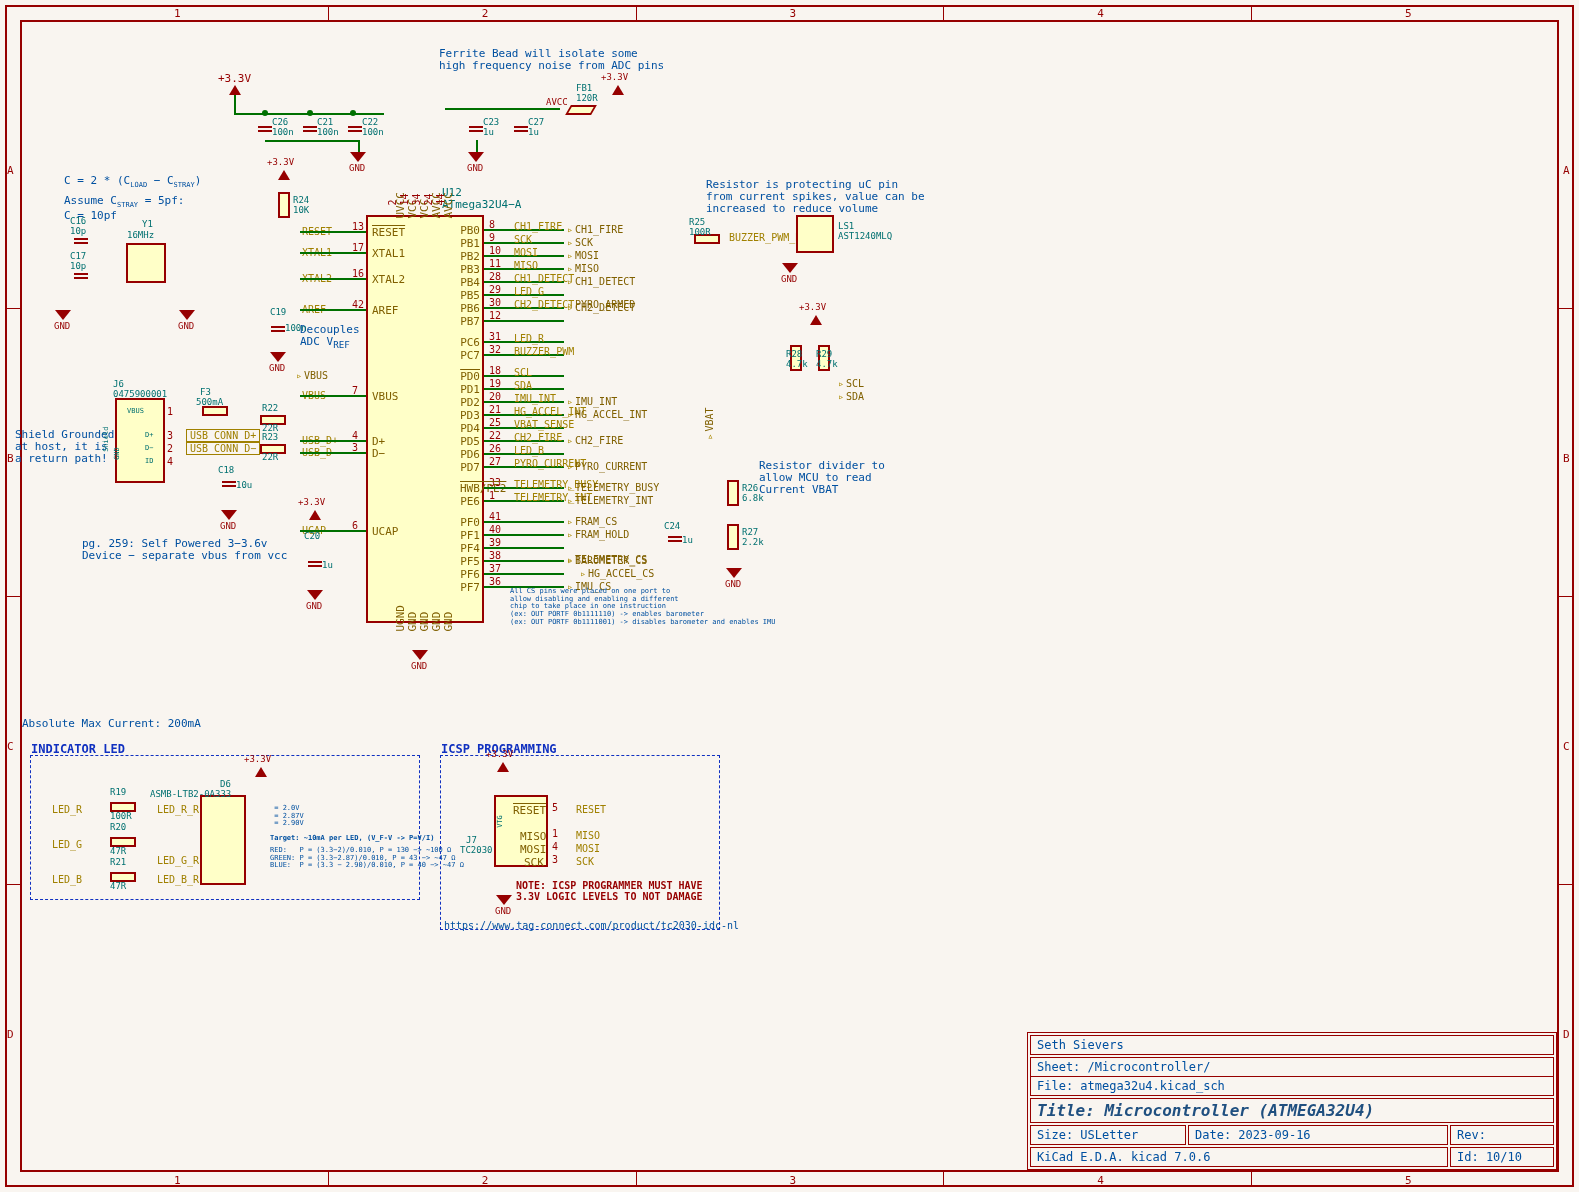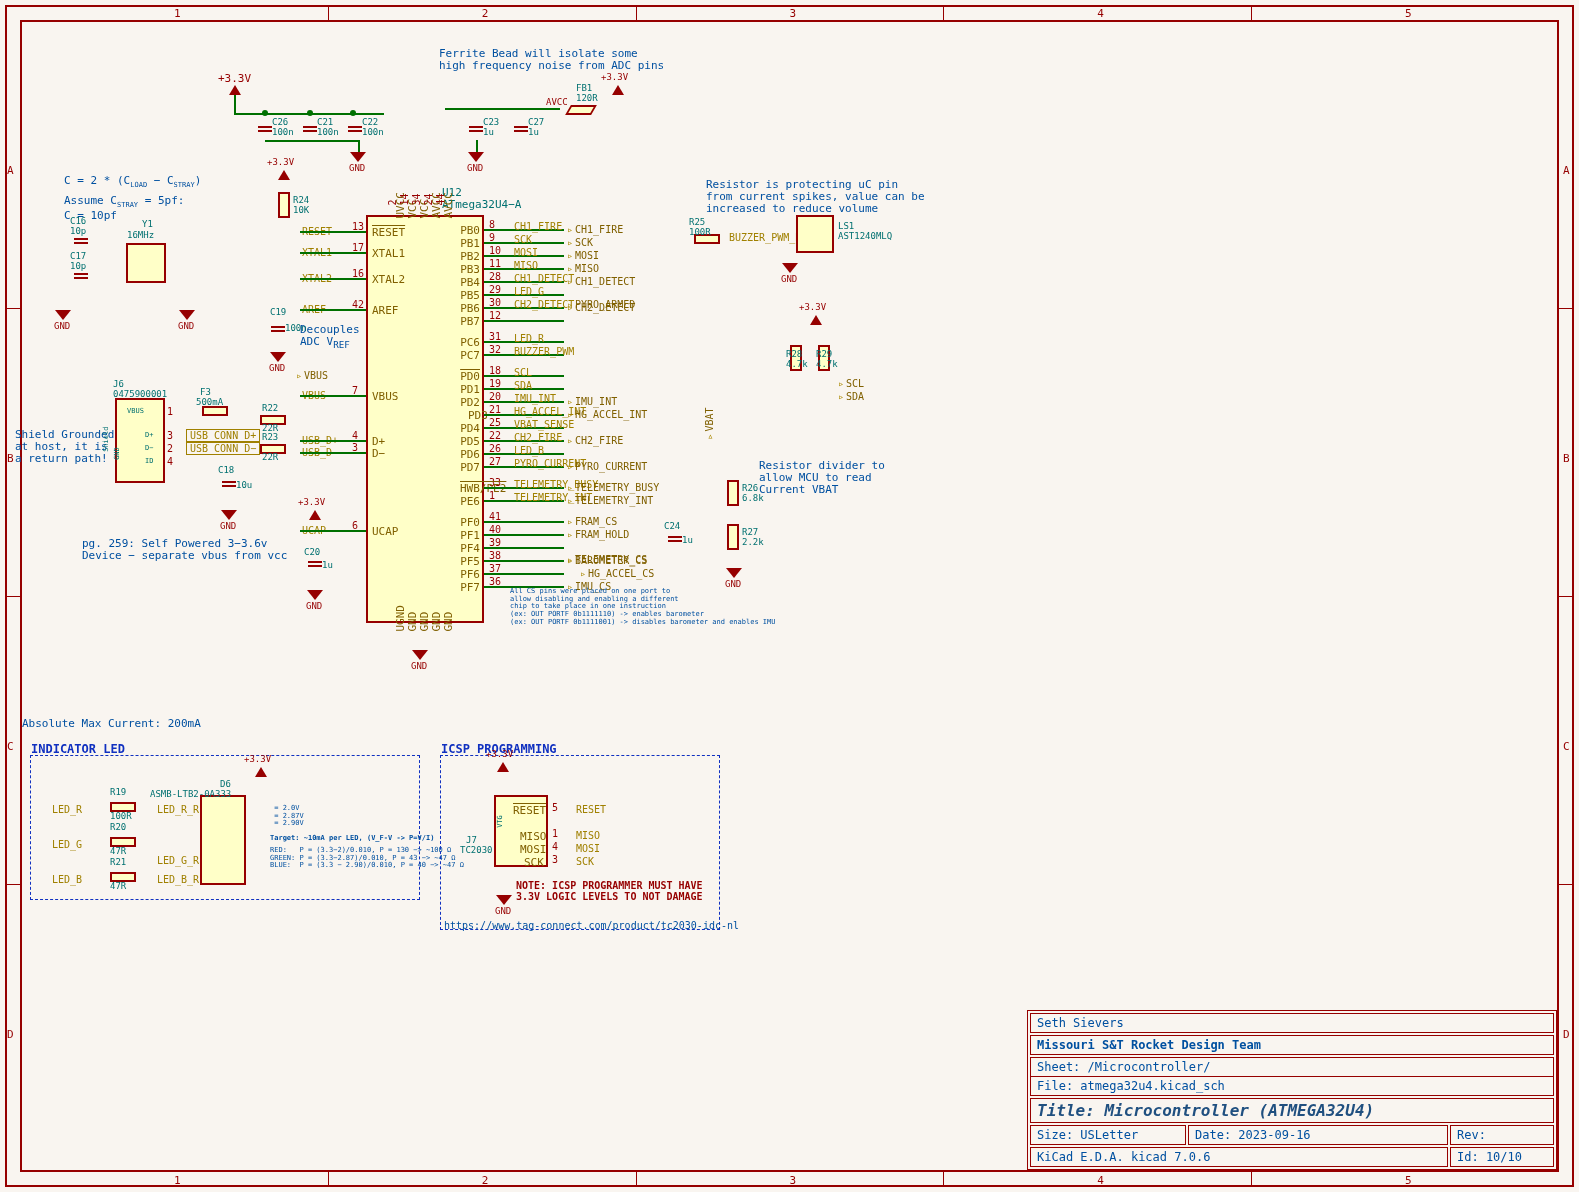--- a/index.html
+++ b/index.html
@@ -306,21 +306,21 @@
     <div class="pinnum" style="left: 489px; top: 378px;">19</div>
     <div class="pinname" style="left: 460px; top: 383px; text-align: right; width: 20px;">PD1</div>
     <div class="wire" style="left: 484px; top: 388px; width: 80px; height: 1.5px;"></div>
     <div class="net-label txt-tiny" style="left: 514px; top: 380px;">SDA</div>
     <div class="pinnum" style="left: 489px; top: 391px;">20</div>
     <div class="pinname" style="left: 460px; top: 396px; text-align: right; width: 20px;">PD2</div>
     <div class="wire" style="left: 484px; top: 401px; width: 80px; height: 1.5px;"></div>
     <div class="net-label txt-tiny" style="left: 514px; top: 393px;">IMU_INT</div>
     <div class="hier-label" style="left: 567px; top: 396px;">IMU_INT</div>
     <div class="pinnum" style="left: 489px; top: 404px;">21</div>
-    <div class="pinname" style="left: 460px; top: 409px; text-align: left; width: 20px; margin-left: 8px;">PD3</div>
+    <div class="pinname" style="left: 460px; top: 409px; text-align: left; width: 20px;">PD3</div>
     <div class="wire" style="left: 484px; top: 414px; width: 80px; height: 1.5px;"></div>
     <div class="net-label txt-tiny" style="left: 514px; top: 406px;">HG_ACCEL_INT</div>
     <div class="hier-label" style="left: 567px; top: 409px;">HG_ACCEL_INT</div>
     <div class="pinnum" style="left: 489px; top: 417px;">25</div>
     <div class="pinname" style="left: 460px; top: 422px; text-align: right; width: 20px;">PD4</div>
     <div class="wire" style="left: 484px; top: 427px; width: 80px; height: 1.5px;"></div>
     <div class="net-label txt-tiny" style="left: 514px; top: 419px;">VBAT_SENSE</div>
     <div class="pinnum" style="left: 489px; top: 430px;">22</div>
     <div class="pinname" style="left: 460px; top: 435px; text-align: right; width: 20px;">PD5</div>
     <div class="wire" style="left: 484px; top: 440px; width: 80px; height: 1.5px;"></div>
@@ -493,21 +493,21 @@
 
 <div class="cap" style="left:222px;top:475px"></div>
 <div class="txt txt-teal txt-small" style="left:218px;top:466px">C18</div>
 <div class="txt txt-teal txt-small" style="left:236px;top:481px">10u</div>
 <div class="gnd-sym" style="left:221px;top:510px"></div>
 <div class="txt txt-maroon txt-small" style="left:220px;top:522px">GND</div>
 
 <div class="pwr-arrow" style="left:309px;top:510px"></div>
 <div class="txt txt-maroon txt-small" style="left:298px;top:498px">+3.3V</div>
 <div class="cap" style="left:308px;top:555px"></div>
-<div class="txt txt-teal txt-small" style="left:304px;top:548px">C20</div>
+<div class="txt txt-teal txt-small" style="left:304px;top:532px">C20</div>
 <div class="txt txt-teal txt-small" style="left:322px;top:561px">1u</div>
 <div class="gnd-sym" style="left:307px;top:590px"></div>
 <div class="txt txt-maroon txt-small" style="left:306px;top:602px">GND</div>
 
 <div class="gnd-sym" style="left:412px;top:650px"></div>
 <div class="txt txt-maroon txt-small" style="left:411px;top:662px">GND</div>
 
 <div class="res-h" style="left:694px;top:234px"></div>
 <div class="txt txt-teal txt-small" style="left:689px;top:218px">R25</div>
 <div class="txt txt-teal txt-small" style="left:689px;top:228px">100R</div>
@@ -604,23 +604,20 @@
 <div class="txt txt-maroon txt-bold" style="left:516px;top:880px;white-space:pre;font-size:10px">NOTE: ICSP PROGRAMMER MUST HAVE
 3.3V LOGIC LEVELS TO NOT DAMAGE</div>
 <div class="txt txt-blue" style="left:444px;top:920px;font-size:10px">https://www.tag-connect.com/product/tc2030-idc-nl</div>
 
 <table class="title-block">
   <tbody>
       <tr>
         <td colspan="3">Seth Sievers</td>
       </tr>
   <tr>
-        <td colspan="3" class="txt-bold">Missouri S&amp;T Rocket Design Team</td>
-      </tr>
-  <tr>
         <td colspan="3" style="padding:0">
     <div style="padding:2px 6px;border-bottom:1px solid #960000">Sheet: /Microcontroller/</div>
     <div style="padding:2px 6px">File: atmega32u4.kicad_sch</div>
   </td>
       </tr>
   <tr>
         <td colspan="3" class="title-row">Title: Microcontroller (ATMEGA32U4)</td>
       </tr>
   <tr>
     <td style="width:30%">Size: USLetter</td>

